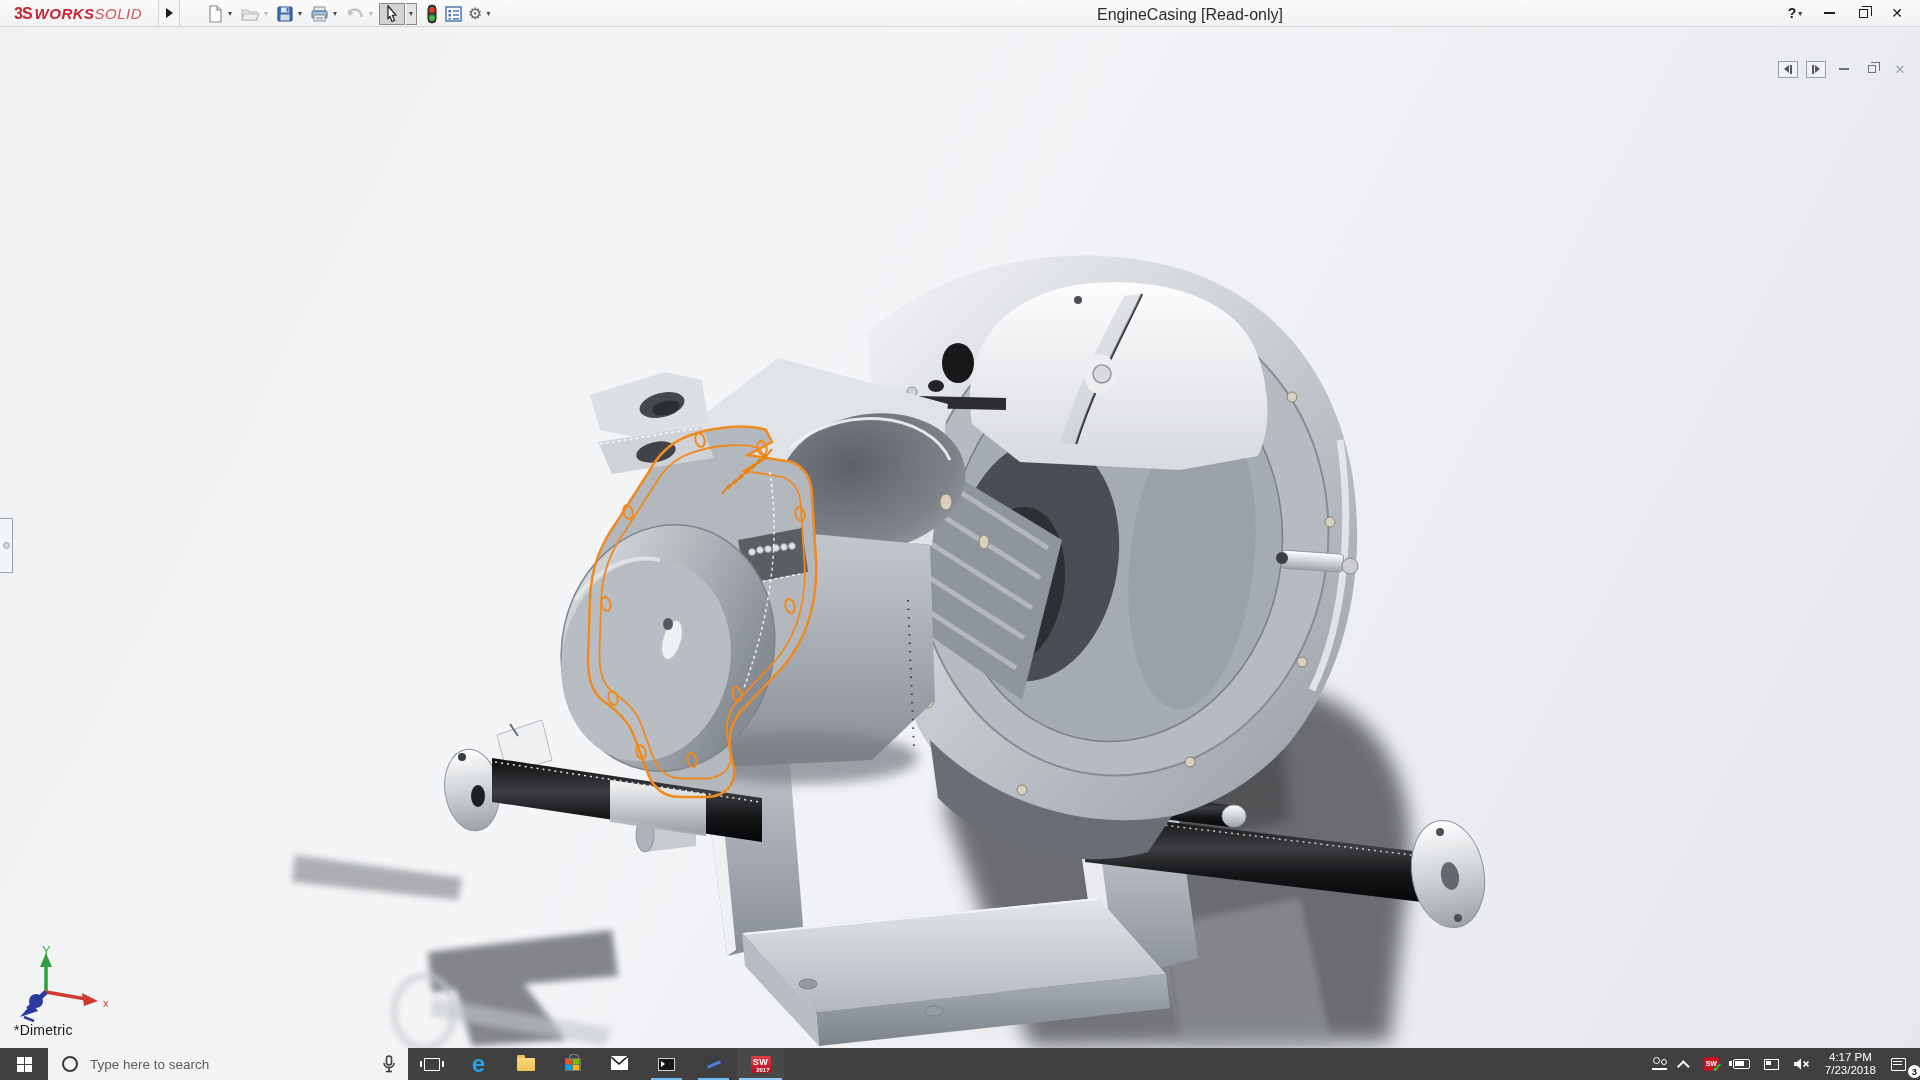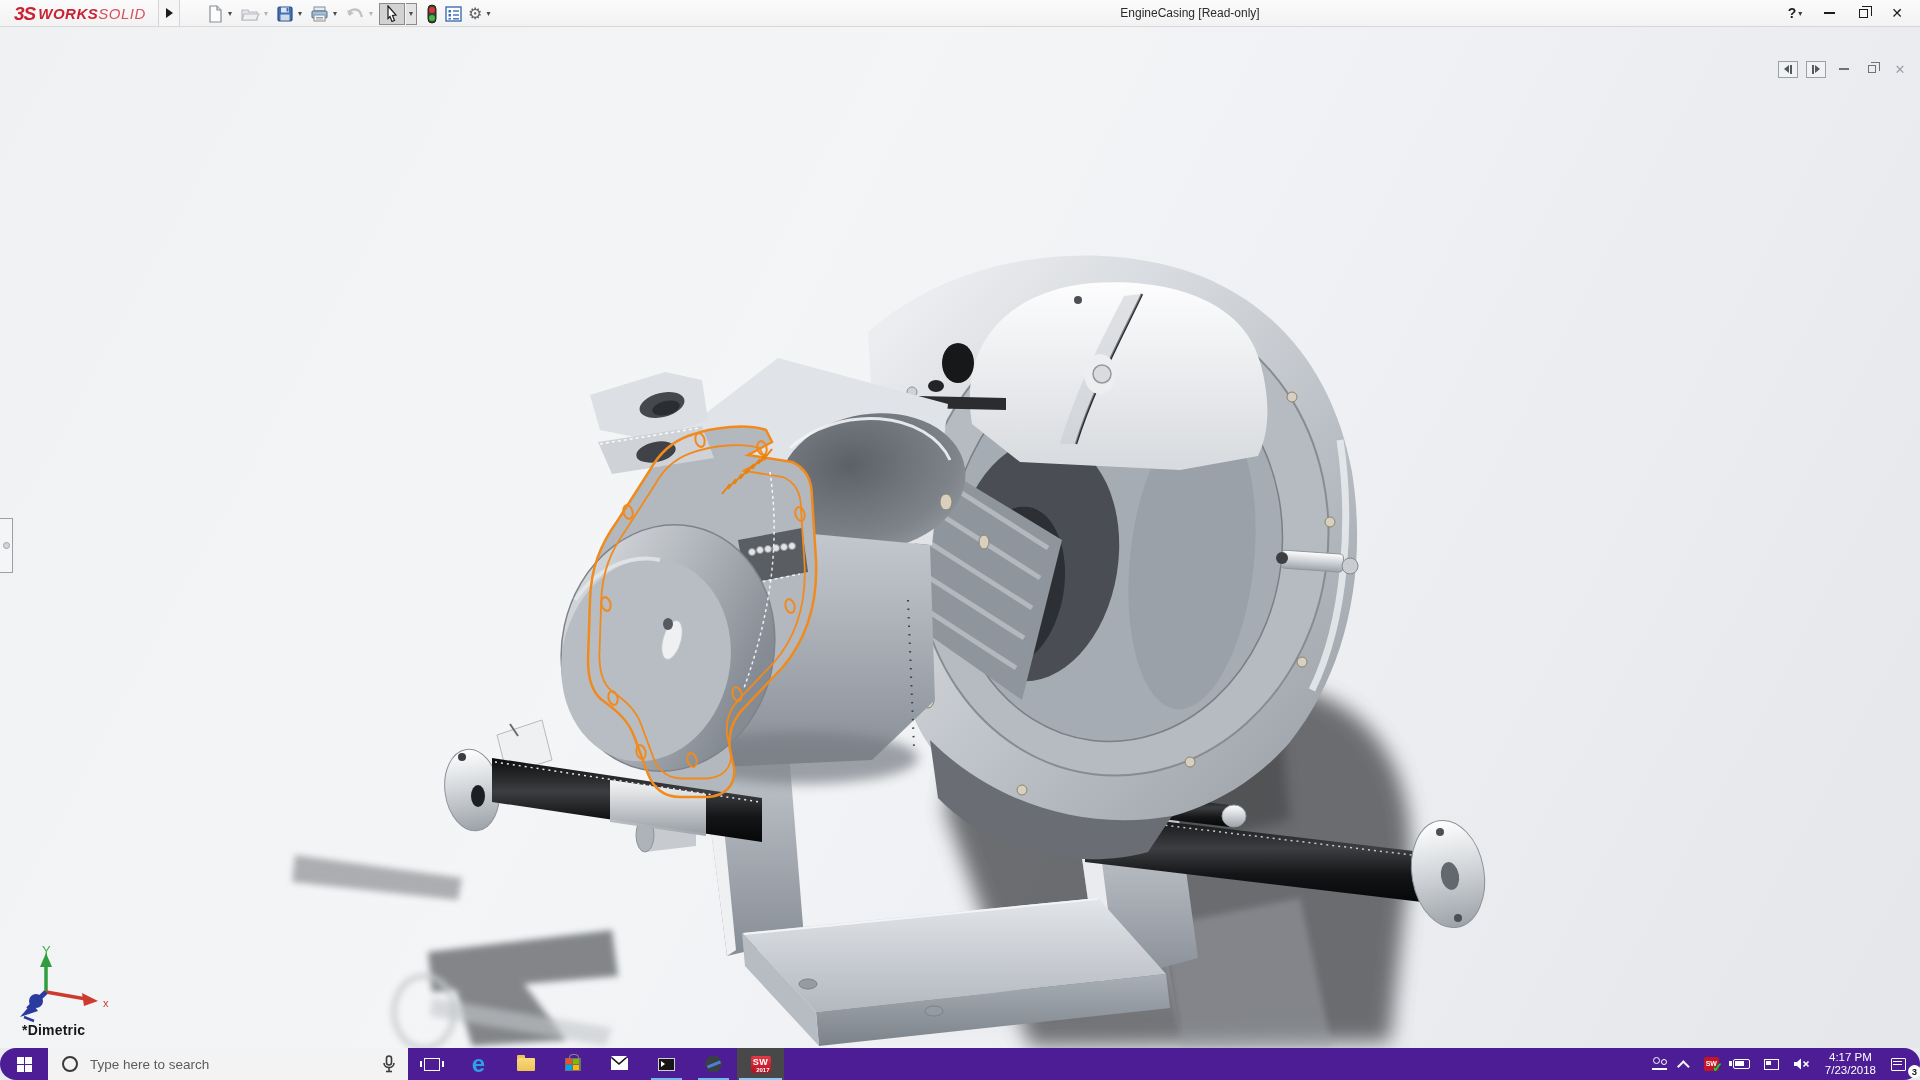--- a/index.html
+++ b/index.html
@@ -3,38 +3,38 @@
 <meta charset="utf-8">
 <style>
   * { margin:0; padding:0; box-sizing:border-box; }
   html,body { width:1920px; height:1080px; overflow:hidden;
     font-family:"Liberation Sans", sans-serif; background:#e9ebee; }
 
   
   .titlebar { position:absolute; left:0; top:0; width:1920px; height:27px;
     background:linear-gradient(#fbfbfb,#f2f2f2); border-bottom:1px solid #d6d8da; z-index:50; }
   .brand { position:absolute; left:14px; top:2px; height:23px; display:flex; align-items:center; }
-  .brand .ds-glyph { font-size:19px; font-style:italic; font-weight:bold; color:#cb2233; margin-right:3px; letter-spacing:-1px; }
+  .brand .ds-glyph { font-size:16px; font-weight:bold; color:#cb2233; margin-right:3px; letter-spacing:-1px; }
   .brand .b1 { font-size:15px; font-style:italic; font-weight:bold; color:#cb2233; letter-spacing:.5px; }
   .brand .b2 { font-size:15px; font-style:italic; font-weight:normal; color:#d5525f; letter-spacing:.5px; }
   .flyout-btn { position:absolute; left:158px; top:0; width:22px; height:26px;
     border-left:1px solid #d2d4d6; border-right:1px solid #d2d4d6;
     display:flex; align-items:center; justify-content:center; background:#f6f6f6; }
   .flyout-btn .tri { width:0; height:0; border-left:7px solid #1c1c1c; border-top:5px solid transparent; border-bottom:5px solid transparent; }
 
   .tb-icons { position:absolute; left:204px; top:2px; height:23px; display:flex; align-items:center; }
   .tb-btn { height:22px; display:flex; align-items:center; justify-content:center; padding:0 2px; margin-right:1px; }
   .tb-caret { font-size:8px; color:#4a4a4a; margin:0 6px 0 1px; }
   .tb-caret.dim { color:#b5b5b5; }
   .tb-btn.sel { background:#d2d2d2; border:1px solid #8b8b8b; width:26px; }
   .sel-caret-box { height:22px; border:1px solid #8b8b8b; border-left:none; background:#e4e4e4; display:flex; align-items:center; padding:0 3px; margin-right:6px; }
   .gear-glyph { font-size:16px; color:#5f6367; }
 
   .win-title { position:absolute; left:1050px; top:6px; width:280px; text-align:center;
-    font-size:12px; color:#2b2b2b; }
+    font-size:16px; color:#2b2b2b; }
 
   .win-controls { position:absolute; right:8px; top:0; height:26px; display:flex; align-items:center; gap:4px; }
   .wc { width:30px; height:24px; display:flex; align-items:center; justify-content:center; color:#1c1c1c; }
   .wc .q { font-size:14px; font-weight:bold; }
   .wc .car { font-size:8px; color:#3a3a3a; margin-left:2px;}
   .glyph-min { width:11px; height:2px; background:#1c1c1c; }
   .glyph-restore { width:9px; height:9px; border:1.5px solid #1c1c1c; position:relative; background:#f6f6f6;}
   .glyph-restore:before { content:""; position:absolute; left:2px; top:-4px; width:9px; height:9px; border:1.5px solid #1c1c1c; border-bottom:none; border-left:none; }
   .glyph-close { font-size:14px; color:#1c1c1c; }
 
@@ -53,25 +53,25 @@
   
   .viewport { position:absolute; left:0; top:27px; width:1920px; height:1021px; overflow:hidden;
     background:linear-gradient(118deg,#eff1f3 0%,#f4f5f7 38%,#eef0f3 62%,#e7e9ed 88%,#e5e7ea 100%); }
   .model-svg { position:absolute; left:0; top:-27px; width:1920px; height:1080px; }
 
   .edge-tab { position:absolute; left:0; top:491px; width:13px; height:55px; background:#f4f5f6;
     border:1px solid #9aa0a6; border-left:none; }
   .edge-tab .dot { position:absolute; left:3px; top:23px; width:7px; height:7px; border-radius:50%;
     background:#d3d6da; border:1px solid #9ea3a8; }
 
-  .orient-label { position:absolute; left:14px; top:995px; font-size:14px; font-weight:bold; color:#161616; letter-spacing:.2px;margin-left:8px; }
+  .orient-label { position:absolute; left:14px; top:995px; font-size:14px; font-weight:normal; color:#161616; letter-spacing:.2px; }
   .triad-svg { position:absolute; left:6px; top:910px; }
 
   
-  .taskbar { position:absolute; left:0; top:1048px; width:1920px; height:32px; background:#4c1d95; z-index:60; display:flex;border-radius:16px; }
+  .taskbar { position:absolute; left:0; top:1048px; width:1920px; height:32px; background:#404040; z-index:60; display:flex; }
   .start-btn { width:48px; height:32px; display:flex; align-items:center; justify-content:center; }
   .winlogo { display:grid; grid-template-columns:7px 7px; grid-template-rows:7px 7px; gap:1px; }
   .winlogo i { background:#fdfdfd; }
   .search-box { width:360px; height:32px; background:#f3f3f3; display:flex; align-items:center; }
   .cortana-ring { width:16px; height:16px; border:2.5px solid #39393b; border-radius:50%; margin:0 12px 0 14px; }
   .search-text { font-size:13.5px; color:#5c5c5c; flex:1; }
   .mic { margin-right:12px; }
   .task-apps { display:flex; height:32px; }
   .app-btn { width:47px; height:32px; display:flex; align-items:center; justify-content:center; position:relative; }
   .app-btn.running:after { content:""; position:absolute; left:8px; right:8px; bottom:0; height:2px; background:#76b9ed; }

